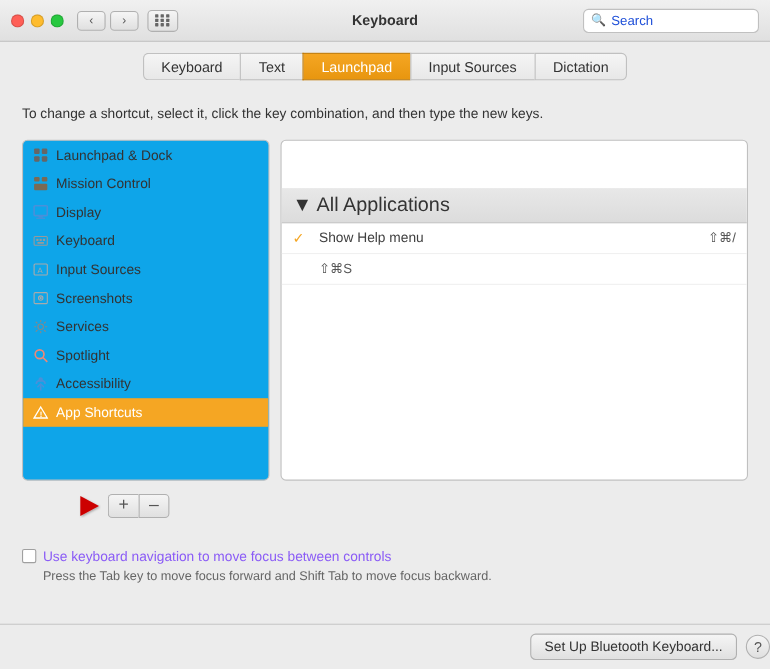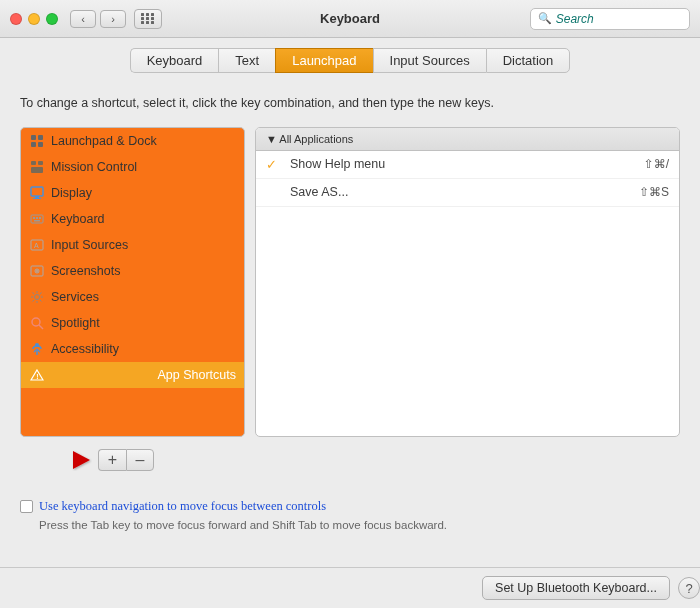--- a/index.html
+++ b/index.html
@@ -100,22 +100,21 @@
       width: 160px;
       height: 22px;
     }
     .search-icon-small {
       color: #999;
       font-size: 11px;
       margin-right: 4px;
     }
     .search-input-text {
       font-size: 12px;
-      color: #0f766e;
-      font-style: italic;
+      color: #1d4ed8;
     }
 
     
     .tabbar {
       background: #ececec;
       display: flex;
       justify-content: center;
       align-items: center;
       padding: 10px 0 8px 0;
       gap: 0;
@@ -158,37 +157,36 @@
       display: flex;
       gap: 0;
       height: 310px;
     }
 
     
     .sidebar-list {
       width: 225px;
       border: 1px solid #c0c0c0;
       border-radius: 5px;
-      background: #f97316;
+      background: #0ea5e9;
       overflow: hidden;
     }
 
     .sidebar-item {
       display: flex;
       align-items: center;
       padding: 5px 8px;
       cursor: pointer;
       font-size: 12.5px;
       color: #333;
       gap: 6px;
     }
     .sidebar-item.selected {
       background: #f5a623;
       color: #fff;
-      justify-content: space-between;
     }
 
     .icon-box {
       width: 16px;
       height: 16px;
       display: flex;
       align-items: center;
       justify-content: center;
       flex-shrink: 0;
     }
@@ -203,22 +201,23 @@
       overflow: hidden;
     }
 
     .all-apps-header {
       background: linear-gradient(to bottom, #e8e8e8, #dcdcdc);
       border-bottom: 1px solid #c0c0c0;
       padding: 5px 10px;
       display: flex;
       align-items: center;
       gap: 4px;
-      font-size: 11px;
+      font-size: 18px;
       color: #333;
+      margin-top: 43px;
     }
 
     .shortcut-row {
       display: flex;
       align-items: center;
       padding: 6px 10px;
       font-size: 12.5px;
       border-bottom: 1px solid #f0f0f0;
     }
     .shortcut-check {
@@ -281,22 +280,21 @@
     .checkbox {
       width: 13px;
       height: 13px;
       border: 1px solid #a0a0a0;
       border-radius: 2px;
       background: #fff;
       flex-shrink: 0;
     }
     .checkbox-label {
       font-size: 12.5px;
-      color: #1d4ed8;
-      font-family: Liberation Serif, serif;
+      color: #8b5cf6;
     }
     .helper-text {
       font-size: 11.5px;
       color: #666;
       margin-left: 19px;
     }
 
     
     .bottom-bar {
       position: absolute;
@@ -503,21 +501,20 @@
       </div>
 
       <div class="shortcut-row">
         <div class="shortcut-check">✓</div>
         <span class="shortcut-label">Show Help menu</span>
         <span class="shortcut-key">⇧⌘/</span>
       </div>
 
       <div class="shortcut-row">
         <div class="shortcut-check" style="color: transparent;">✓</div>
-        <span class="shortcut-label">Save AS...</span>
         <span class="shortcut-key">⇧⌘S</span>
       </div>
     </div>
   </div>
 
   <div class="bottom-controls">
 
     <svg class="red-arrow" width="70" height="30" viewBox="0 0 70 30">
       <defs>
         <filter id="shadow">

